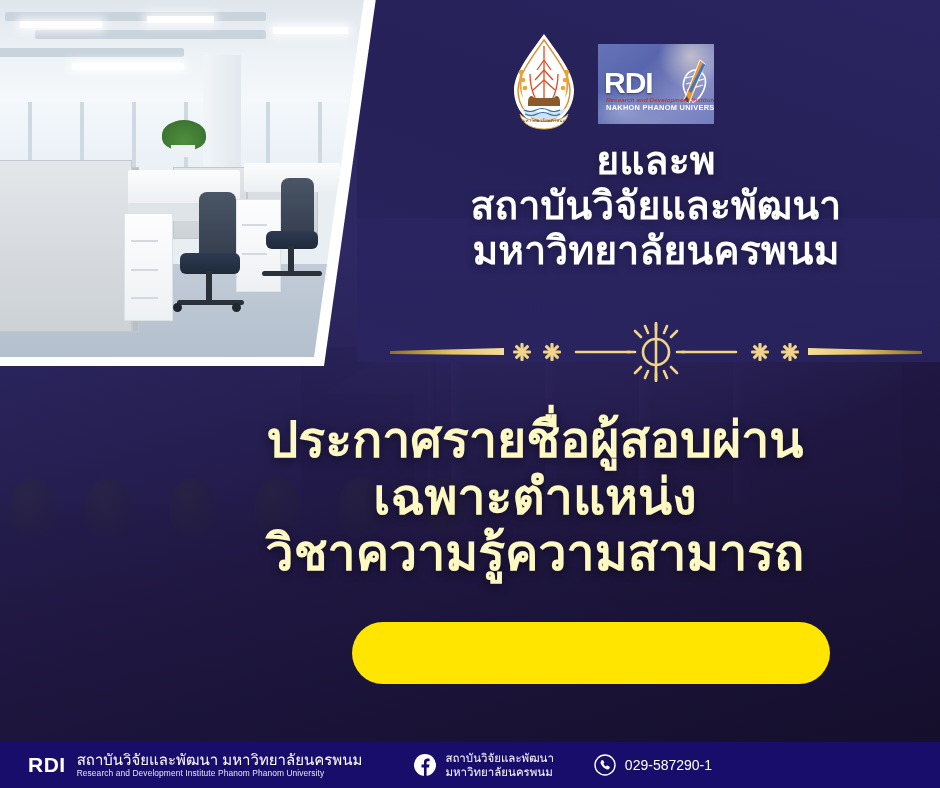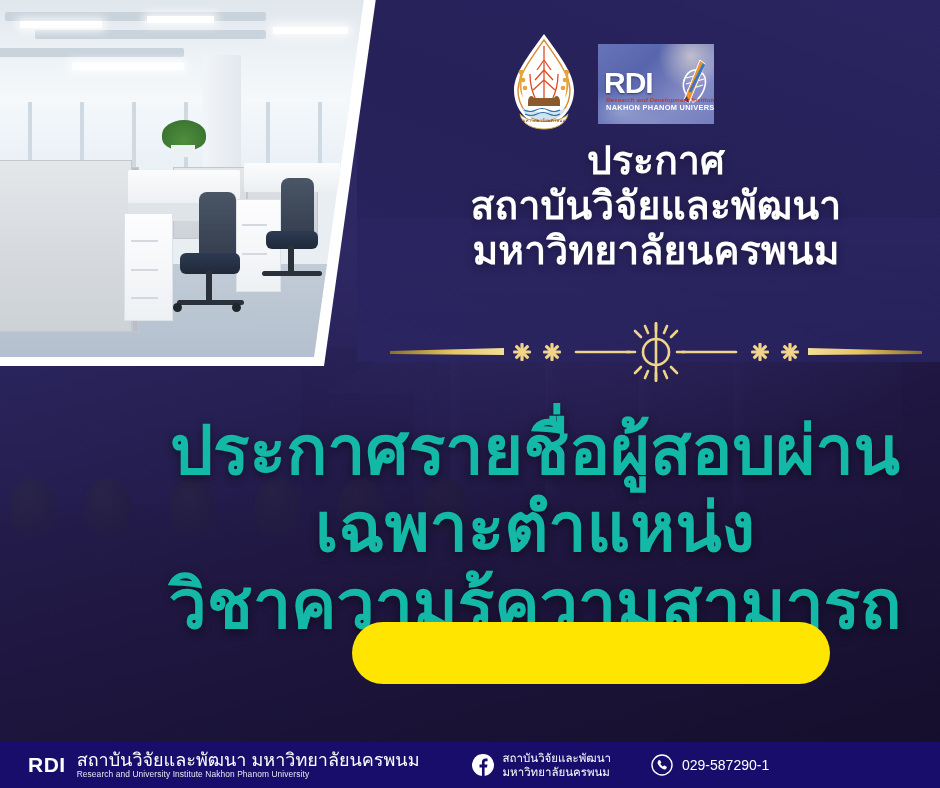--- a/index.html
+++ b/index.html
@@ -198,21 +198,21 @@
   .announce div{display:block;}
 
   
   .divider{
     position:absolute;left:372px;top:322px;width:568px;height:60px;
   }
 
   
   .maintitle{
     position:absolute;left:130px;top:412px;width:810px;text-align:center;
-    color:#14b8a6;font-weight:bold;line-height:1.13;font-size:68px;letter-spacing:0px;
+    color:#fef9c3;font-weight:bold;line-height:1.13;font-size:50px;letter-spacing:0px;
     text-shadow:0 3px 10px rgba(0,0,0,.45);
     font-family:"Liberation Sans","DejaVu Sans",sans-serif;
   }
   .maintitle div{display:block;}
 
   
   .pill{
     position:absolute;left:352px;top:622px;width:478px;height:62px;
     background:#FFE500;border-radius:31px;border:none;
     display:flex;align-items:center;justify-content:center;
@@ -221,21 +221,21 @@
 
   
   .footer{
     position:absolute;left:0;bottom:0;width:100%;height:46px;
     background:#180d6b;display:flex;align-items:center;
   }
   .f-rdi{
     margin-left:28px;font-size:21px;font-weight:bold;color:#ffffff;letter-spacing:.5px;
   }
   .f-org{margin-left:11px;line-height:1.12;}
-  .f-org .th{font-size:18px;color:#ffffff;white-space:nowrap;}
+  .f-org .th{font-size:15px;color:#ffffff;white-space:nowrap;}
   .f-org .en{font-size:8.4px;color:#e6e6f2;white-space:nowrap;letter-spacing:.1px;}
   .f-item{display:flex;align-items:center;}
   .f-fb{margin-left:52px;}
   .f-fb .txt{margin-left:9px;font-size:11.5px;color:#ffffff;line-height:1.25;white-space:nowrap;}
   .f-phone{margin-left:40px;}
   .f-phone .txt{margin-left:9px;font-size:14px;color:#ffffff;white-space:nowrap;}
   .f-web{margin-left:44px;}
   .f-web .txt{margin-left:10px;font-size:15px;color:#ffffff;white-space:nowrap;}
 </style>
 </head>
@@ -381,21 +381,21 @@
         <path d="M12 34 L26 6" stroke="#3b78c4" stroke-width="3"></path>
         <path d="M6 42 L11 45 L9 38 Z" fill="#2f3c6e"></path>
       </svg>
     </div>
     <div class="rdi-sub1">Research and Development Institute</div>
     <div class="rdi-sub2">NAKHON PHANOM UNIVERSITY</div>
   </div>
 
 
   <div class="announce">
-    <div>ประกาศ</div>
+    <div>ยและพ</div>
     <div>สถาบันวิจัยและพัฒนา</div>
     <div>มหาวิทยาลัยนครพนม</div>
   </div>
 
   <div class="divider">
     <svg viewBox="0 0 568 60" width="568" height="60" aria-hidden="true">
       <defs>
         <linearGradient id="gl" x1="0" y1="0" x2="1" y2="0">
           <stop offset="0%" stop-color="#8a6f2a"></stop>
           <stop offset="55%" stop-color="#E7C463"></stop>
@@ -461,21 +461,21 @@
     <div>เฉพาะตำแหน่ง</div>
     <div>วิชาความรู้ความสามารถ</div>
   </div>
 
   <button class="pill"></button>
 
   <div class="footer">
     <div class="f-rdi">RDI</div>
     <div class="f-org">
       <div class="th">สถาบันวิจัยและพัฒนา มหาวิทยาลัยนครพนม</div>
-      <div class="en">Research and University Institute Nakhon Phanom University</div>
+      <div class="en">Research and Development Institute Phanom Phanom University</div>
     </div>
 
     <div class="f-item f-fb">
       <svg width="22" height="22" viewBox="0 0 22 22" aria-hidden="true">
         <circle cx="11" cy="11" r="11" fill="#ffffff"></circle>
         <path d="M12.6 22 V13.6 h2.4 l0.45-3.1 H12.6 V8.8 c0-0.9 0.3-1.5 1.6-1.5 h1.35 V4.5 c-0.25-0.03-1.1-0.1-2.1-0.1 -2.1 0-3.5 1.25-3.5 3.6 v2.5 H7.5 v3.1 h2.45 V22 Z" fill="#180d6b"></path>
       </svg>
       <div class="txt">
         <div>สถาบันวิจัยและพัฒนา</div>
         <div>มหาวิทยาลัยนครพนม</div>

